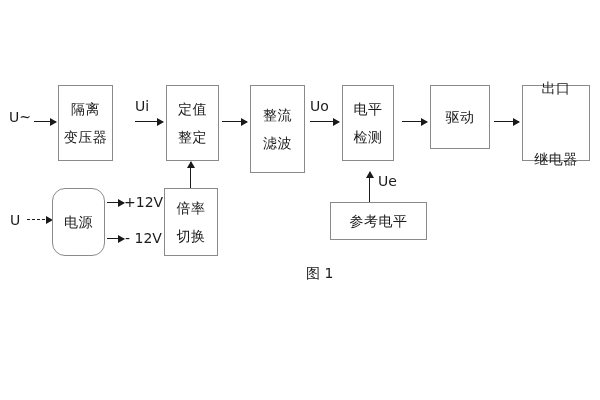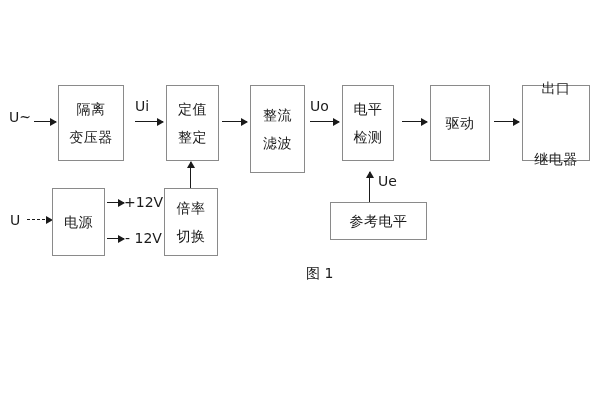--- a/index.html
+++ b/index.html
@@ -103,21 +103,21 @@
 </style>
 </head>
 <body>
 
 <div id="canvas">
 
   <div class="label" style="left:9px; top:110px;">U~</div>
 
   <div class="arrow-h" style="left:34px; top:121px; width:22px;"></div>
 
-  <div class="box" style="left:58px; top:85px; width:66px; height:76px;">
+  <div class="box" style="left:58px; top:85px; width:55px; height:76px;">
     <span class="ln">隔离</span>
     <span class="ln">变压器</span>
   </div>
 
   <div class="label" style="left:135px; top:99px;">Ui</div>
 
   <div class="arrow-h" style="left:135px; top:121px; width:28px;"></div>
 
   <div class="box" style="left:166px; top:85px; width:53px; height:76px;">
     <span class="ln">定值</span>
@@ -135,36 +135,36 @@
 
   <div class="arrow-h" style="left:310px; top:121px; width:29px;"></div>
 
   <div class="box" style="left:342px; top:85px; width:52px; height:76px;">
     <span class="ln">电平</span>
     <span class="ln">检测</span>
   </div>
 
   <div class="arrow-h" style="left:402px; top:121px; width:25px;"></div>
 
-  <div class="box single" style="left:430px; top:85px; width:60px; height:76px;">
+  <div class="box single" style="left:430px; top:85px; width:60px; height:64px;">
     <span class="ln">驱动</span>
   </div>
 
   <div class="arrow-h" style="left:494px; top:121px; width:25px;"></div>
 
   <div class="box" style="left:522px; top:85px; width:68px; height:76px;gap:43px;">
     <span class="ln">出口</span>
     <span class="ln">继电器</span>
   </div>
 
   <div class="label" style="left:10px; top:213px;">U</div>
 
   <div class="arrow-h dashed" style="left:27px; top:219px; width:23px;"></div>
 
-  <div class="box single" style="left:52px; top:188px; width:53px; height:68px;">
+  <div class="box single" style="left:52px; top:188px; width:53px; height:68px;border-radius:13px;">
     <span class="ln">电源</span>
   </div>
 
   <div class="arrow-h" style="left:107px; top:202px; width:17px;"></div>
   <div class="label" style="left:124px; top:195px;">+12V</div>
 
   <div class="arrow-h" style="left:107px; top:238px; width:17px;"></div>
   <div class="label" style="left:125px; top:231px;">- 12V</div>
 
   <div class="box" style="left:164px; top:188px; width:54px; height:68px;">

